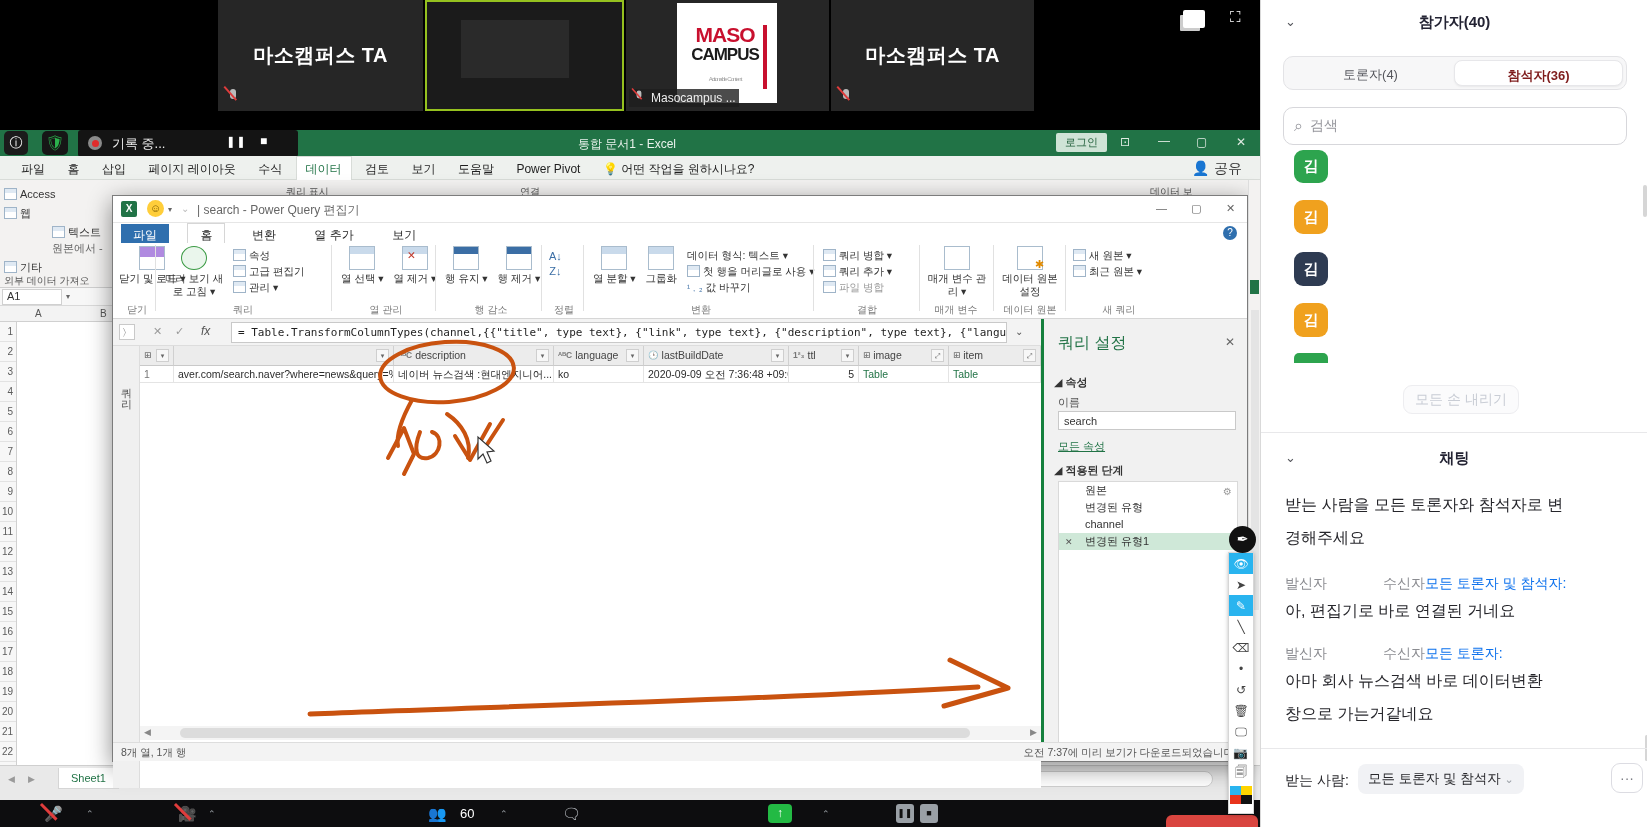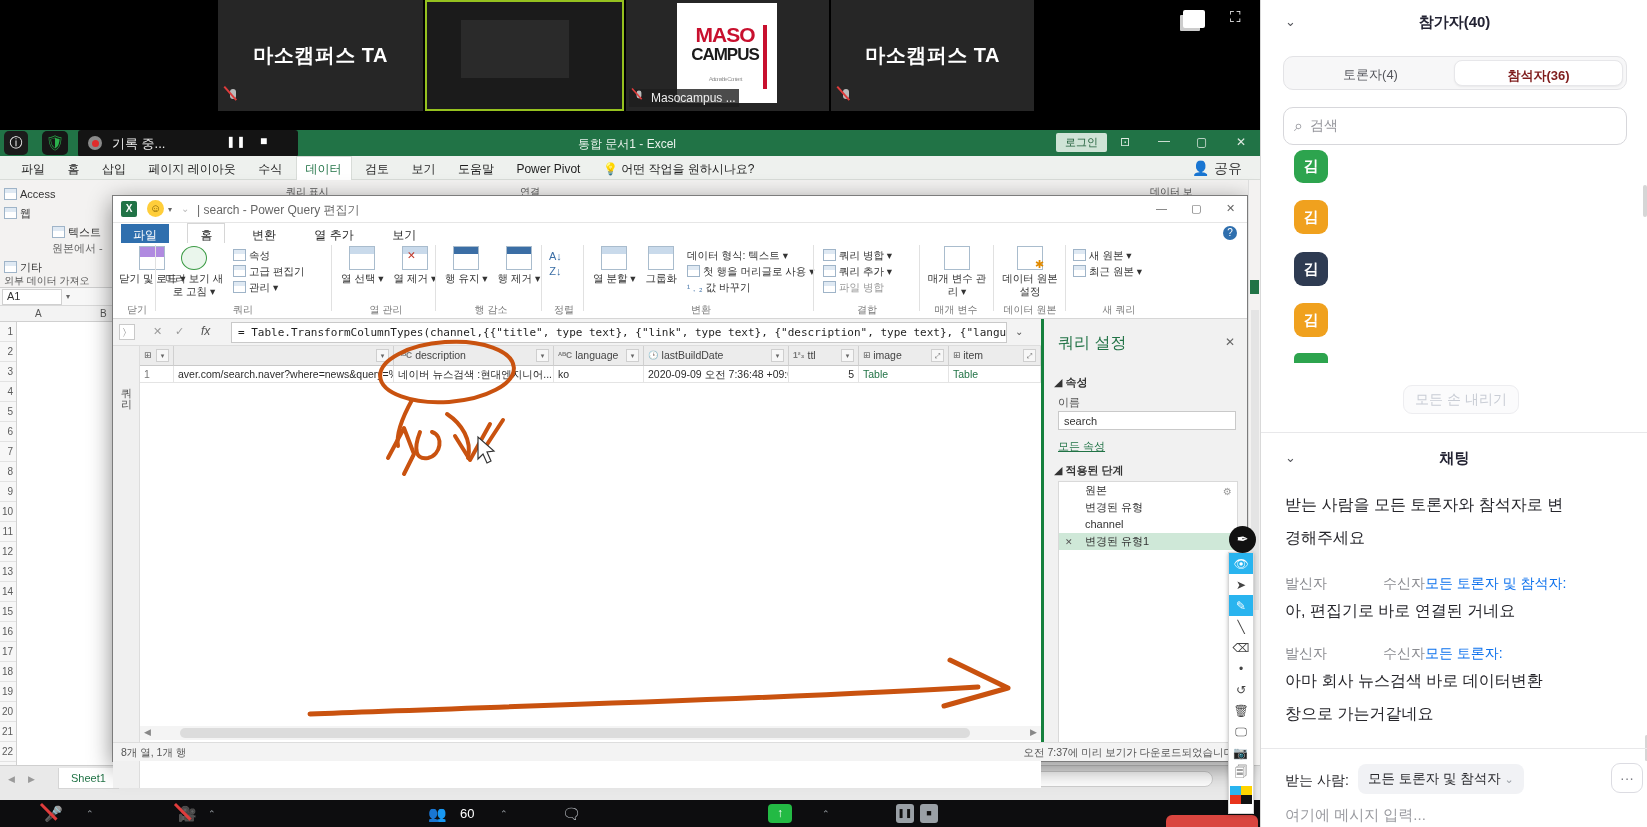--- a/index.html
+++ b/index.html
@@ -500,16 +500,15 @@
     <div class="abs chat-body" style="left:24px;top:668px;width:340px;">
       <div>아마 회사 뉴스검색 바로 데이터변환</div>
       <div style="margin-top:7px;">창으로 가는거같네요</div>
     </div>
     <div class="abs" style="left:384px;top:735px;width:3px;height:26px;background:#d6d6d6;border-radius:2px;"></div>
 
     <div class="abs" style="left:0;top:748px;width:387px;height:1px;background:#e8e8ea;"></div>
     <span class="abs" style="left:24px;top:772px;font-size:14px;color:#2a2a2e;">받는 사람:</span>
     <span class="abs pill" style="left:97px;top:764px;"><span>모든 토론자 및 참석자</span> <span class="chev" style="font-size:11px;">⌄</span></span>
     <div class="abs more-btn" style="left:350px;top:763px;width:32px;height:30px;">···</div>
-    <div class="abs" style="left:24px;top:806px;width:340px;font-size:15px;color:#9b9ca1;">여기에 메시지 입력...</div>
   </div>
 
 </div>
 
 </body></html>

